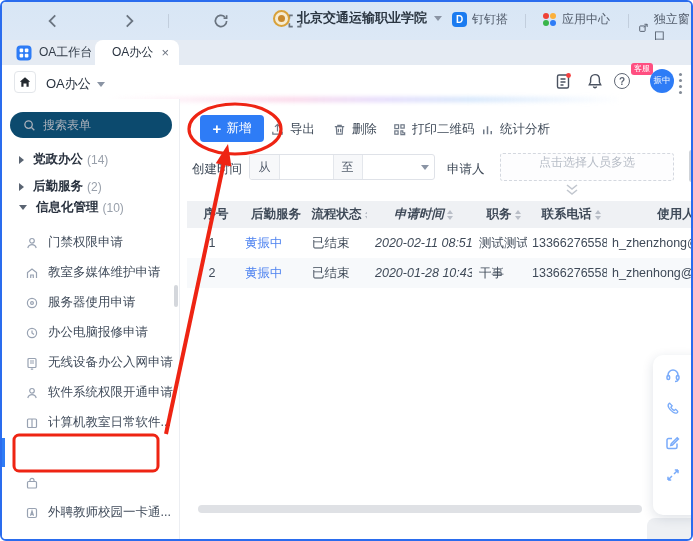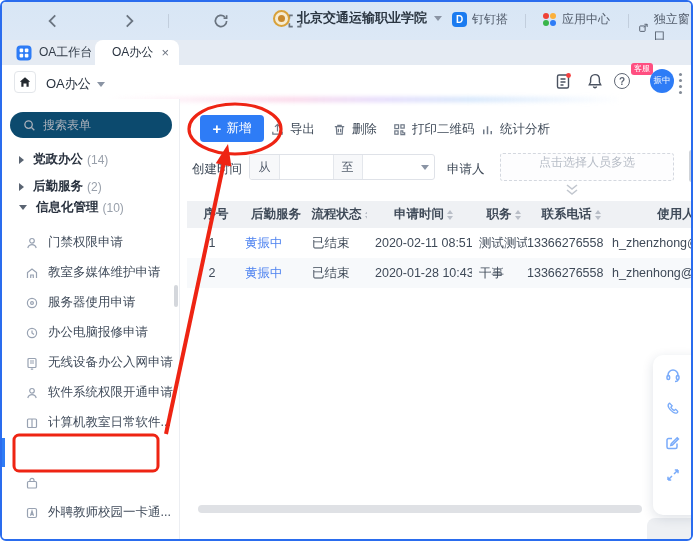--- a/index.html
+++ b/index.html
@@ -104,22 +104,22 @@
               font-size:12px; color:#b6bcc6; }
   .collapse { left:560px; top:181px; width:20px; height:14px; color:#c2c7cf; }
 
   
   .trow { position:absolute; left:185px; width:550px; display:flex; align-items:center; }
   .thead { top:199px; height:27px; background:#eff1f4; font-size:12.5px; font-weight:bold; color:#323c4a; }
   .tr1 { top:226px; height:30px; background:#fff; }
   .tr2 { top:256px; height:30px; background:#f7f9fb; }
   .td { display:flex; align-items:center; font-size:12.5px; color:#3f4a58; overflow:hidden; white-space:nowrap; }
   .c0{width:50px; justify-content:center;} .c1{width:70px; padding-left:8px;}
-  .c2{width:60px; padding-left:5px;} .c3{width:105px; padding-left:8px;}
-  .c4{width:55px; padding-left:7px;} .c5{width:80px; }
+  .c2{width:60px; padding-left:5px;} .c3{width:105px; padding-left:8px;font-style:italic;}
+  .c4{width:55px; padding-left:7px;} .c5{width:80px; padding-left:5px;}
   .c6{width:130px; padding-left:5px;}
   .thead .td { justify-content:center; padding-left:8px; gap:3px; }
   .link { color:#4d82f0; }
   .sort { display:flex; flex-direction:column; gap:2px; }
   .sort i { display:block; width:0; height:0; border-left:3.5px solid transparent; border-right:3.5px solid transparent; }
   .sort .up { border-bottom:4px solid #b9bec7; }
   .sort .dn { border-top:4px solid #b9bec7; }
 
   
   .hscroll { left:196px; top:503px; width:444px; height:8px; background:#dfe1e5; border-radius:4px; }

